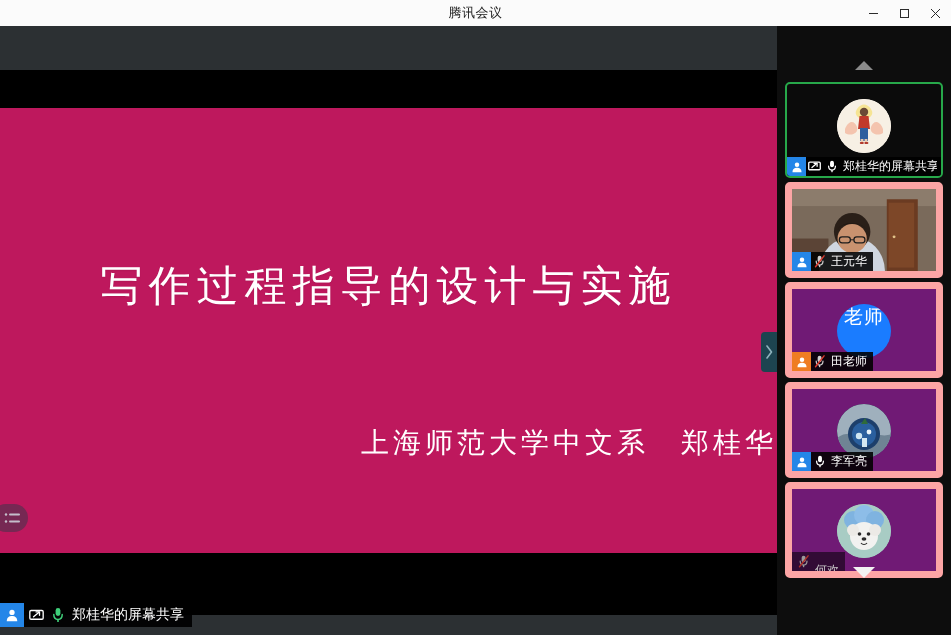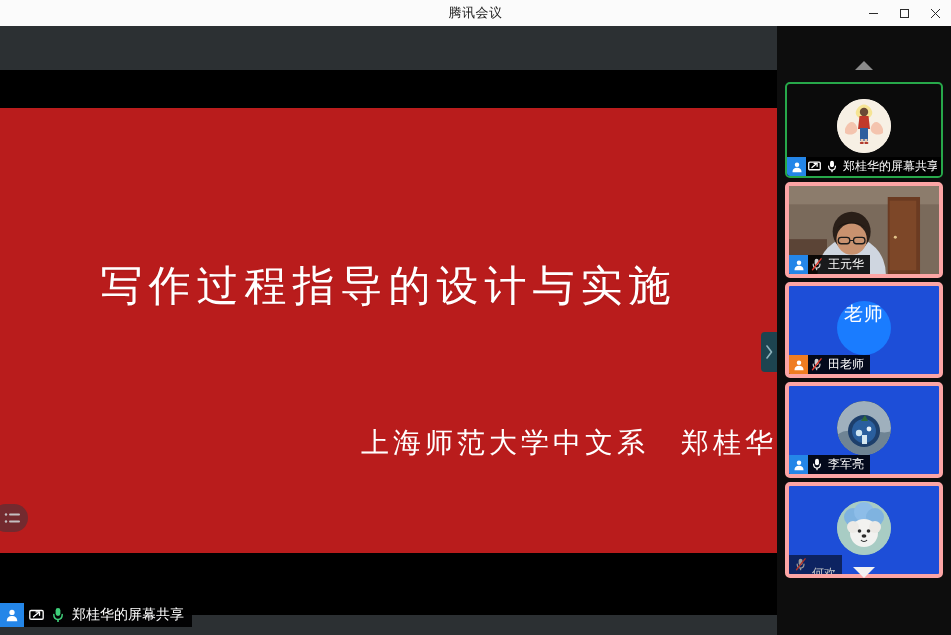--- a/index.html
+++ b/index.html
@@ -52,21 +52,21 @@
     background: #2c3033;
   }
   .stage-black-top {
     position: absolute; left: 0; top: 44px;
     width: 777px; height: 38px;
     background: #000;
   }
   .slide {
     position: absolute; left: 0; top: 82px;
     width: 777px; height: 445px;
-    background: #b91c1c;
+    background: #be185d;
     overflow: hidden;
   }
   .slide-title {
     position: absolute; left: 0; top: 150px;
     width: 777px; text-align: center;
     font-family: "DejaVu Sans", "Liberation Sans", sans-serif;
     font-size: 42px; color: #ffffff;
     letter-spacing: 6px;
     white-space: nowrap;
     text-shadow: 0 1px 2px rgba(0,0,0,.08);
@@ -150,22 +150,22 @@
   .scroll-down { top: 533px; }
 
   .tiles {
     position: absolute; left: 0; top: 56px;
     width: 174px;
   }
   .tile {
     position: relative;
     width: 158px; height: 96px;
     margin: 0 8px 4px 8px;
-    background: #1d4ed8;
-    border: 4px solid #fca5a5;
+    background: #701a75;
+    border: 7px solid #fca5a5;
     border-radius: 5px;
     overflow: hidden;
   }
   .tile.active {
     border: 2px solid #27a84a;
     background: #0b0b0b;
   }
   .tile-video-bg {
     position: absolute; inset: 0;
   }

